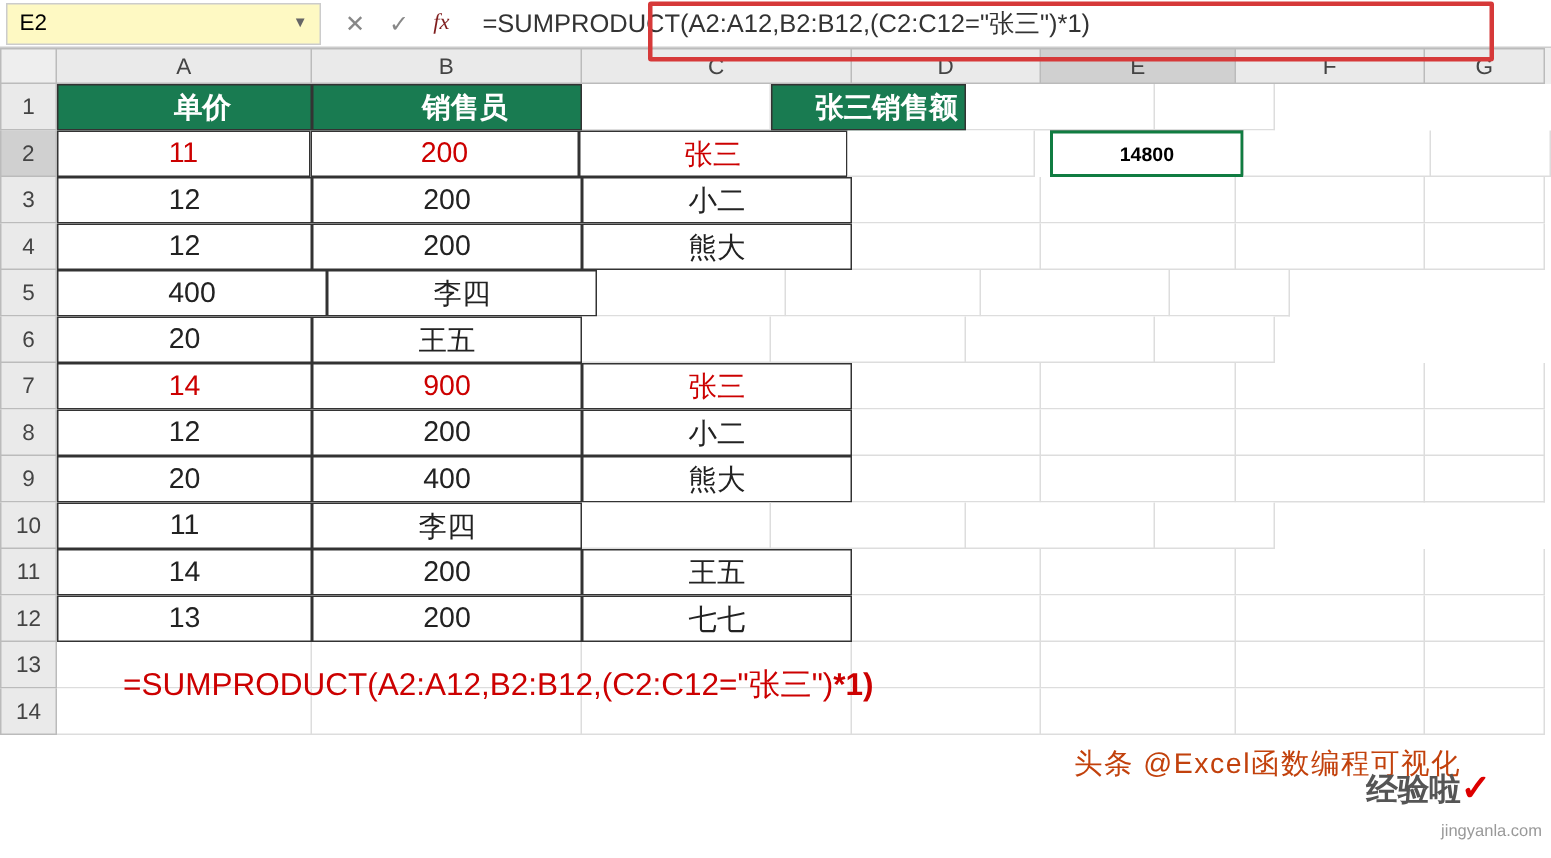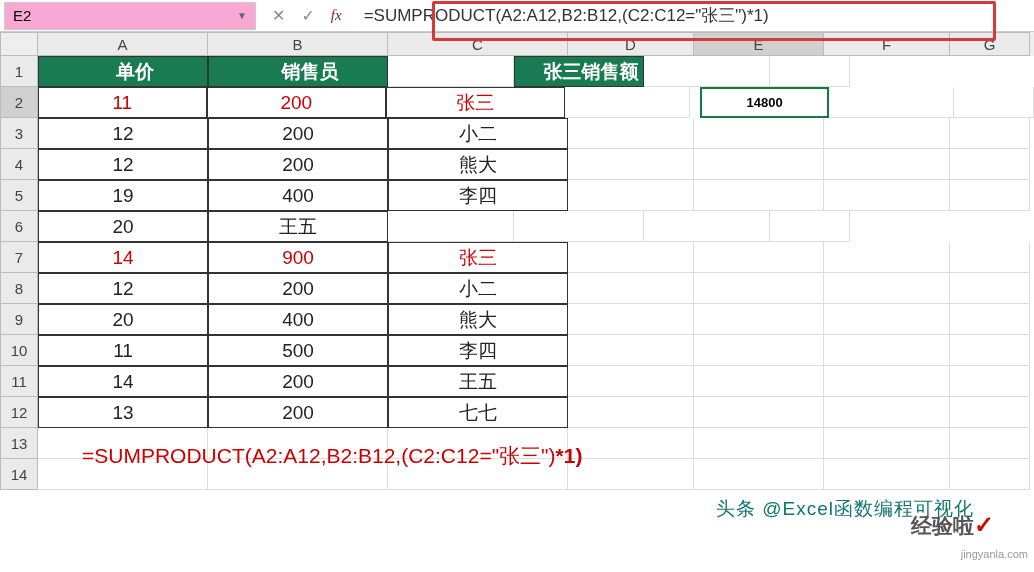--- a/index.html
+++ b/index.html
@@ -1,19 +1,19 @@
 <!DOCTYPE html>
 <html><head>
   <meta charset="utf-8">
   <style>
     * { box-sizing: border-box; margin: 0; padding: 0; }
     body { font-family: "Microsoft YaHei", Arial, sans-serif; background: #fff; width: 1034px; height: 572px; overflow: hidden; position: relative; }
     
     .formula-bar-row { display: flex; align-items: center; height: 32px; border-bottom: 1px solid #ccc; }
-    .name-box { width: 252px; height: 28px; border: 1px solid #ccc; margin: 2px 4px; display: flex; align-items: center; padding: 0 8px; font-size: 15px; background: #f9a8d4; }
+    .name-box { width: 210px; height: 28px; border: 1px solid #ccc; margin: 2px 4px; display: flex; align-items: center; padding: 0 8px; font-size: 15px; background: #fef9c3; }
     .name-box-dropdown { margin-left: auto; color: #666; font-size: 10px; }
     .fb-buttons { display: flex; align-items: center; gap: 16px; padding: 0 12px; color: #888; }
     .fx-label { font-style: italic; font-family: Georgia, serif; font-size: 15px; color: #7f1d1d; margin-left: 0; }
     .formula-highlight { border: 3px solid #d63939; position: absolute; top: 1px; left: 432px; width: 564px; height: 40px; z-index: 10; pointer-events: none; border-radius: 2px; }
     .formula-input { flex: 1; height: 28px; padding: 0 10px; font-size: 17px; font-family: Arial, sans-serif; color: #333; display: flex; align-items: center; }
     
     .sheet { position: relative; }
     .col-headers { display: flex; height: 24px; background: #eee; }
     .row-header-spacer { width: 38px; border: 1px solid #bbb; background: #eee; }
     .col-header { border: 1px solid #bbb; border-left: none; display: flex; align-items: center; justify-content: center; font-size: 15px; color: #444; background: #eaeaea; }
@@ -33,21 +33,21 @@
     
     .header-cell { background: #197b51; color: #fff; font-weight: bold; border: 1px solid #333; font-size: 19px; padding-left: 24px; }
     .data-cell { border: 1px solid #333; color: #222; }
     .data-cell.red { color: #c00; }
     .result-cell { border: 1.5px solid #333; font-weight: bold; font-size: 13px; margin-left: 10px; }
     .active-cell-border { outline: 2px solid #107c41; outline-offset: -2px; }
     
     .formula-overlay { position: absolute; left: 82px; top: 442px; font-size: 21px; color: #c00; font-family: Arial, sans-serif; font-weight: 500; }
     .formula-overlay .bold-part { font-weight: bold; }
     
-    .watermark1 { position: absolute; right: 60px; bottom: 50px; font-size: 19px; color: #0f766e; font-weight: 500; letter-spacing: 1px; }
+    .watermark1 { position: absolute; right: 60px; bottom: 50px; font-size: 19px; color: #c2410c; font-weight: 500; letter-spacing: 1px; }
     .watermark2 { position: absolute; right: 40px; bottom: 32px; font-size: 21px; color: #555; font-weight: bold; font-family: "Brush Script MT", cursive; }
     .watermark2 .check { color: #d00; font-size: 24px; }
     .watermark3 { position: absolute; right: 6px; bottom: 12px; font-size: 11px; color: #999; }
   </style>
 </head>
 <body>
 
 <div class="formula-bar-row">
   <div class="name-box">
     <span>E2</span>
@@ -112,21 +112,20 @@
         <div class="cell col-A data-cell">12</div>
         <div class="cell col-B data-cell">200</div>
         <div class="cell col-C data-cell">熊大</div>
         <div class="cell col-D"></div>
         <div class="cell col-E"></div>
         <div class="cell col-F"></div>
         <div class="cell col-G"></div>
       </div>
       <div class="row">
         <div class="row-header">5</div>
-        <div class="cell col-A data-cell">19</div>
         <div class="cell col-B data-cell">400</div>
         <div class="cell col-C data-cell">李四</div>
         <div class="cell col-D"></div>
         <div class="cell col-E"></div>
         <div class="cell col-F"></div>
         <div class="cell col-G"></div>
       </div>
       <div class="row">
         <div class="row-header">6</div>
         <div class="cell col-A data-cell">20</div>
@@ -162,21 +161,20 @@
         <div class="cell col-B data-cell">400</div>
         <div class="cell col-C data-cell">熊大</div>
         <div class="cell col-D"></div>
         <div class="cell col-E"></div>
         <div class="cell col-F"></div>
         <div class="cell col-G"></div>
       </div>
       <div class="row">
         <div class="row-header">10</div>
         <div class="cell col-A data-cell">11</div>
-        <div class="cell col-B data-cell">500</div>
         <div class="cell col-C data-cell">李四</div>
         <div class="cell col-D"></div>
         <div class="cell col-E"></div>
         <div class="cell col-F"></div>
         <div class="cell col-G"></div>
       </div>
       <div class="row">
         <div class="row-header">11</div>
         <div class="cell col-A data-cell">14</div>
         <div class="cell col-B data-cell">200</div>

